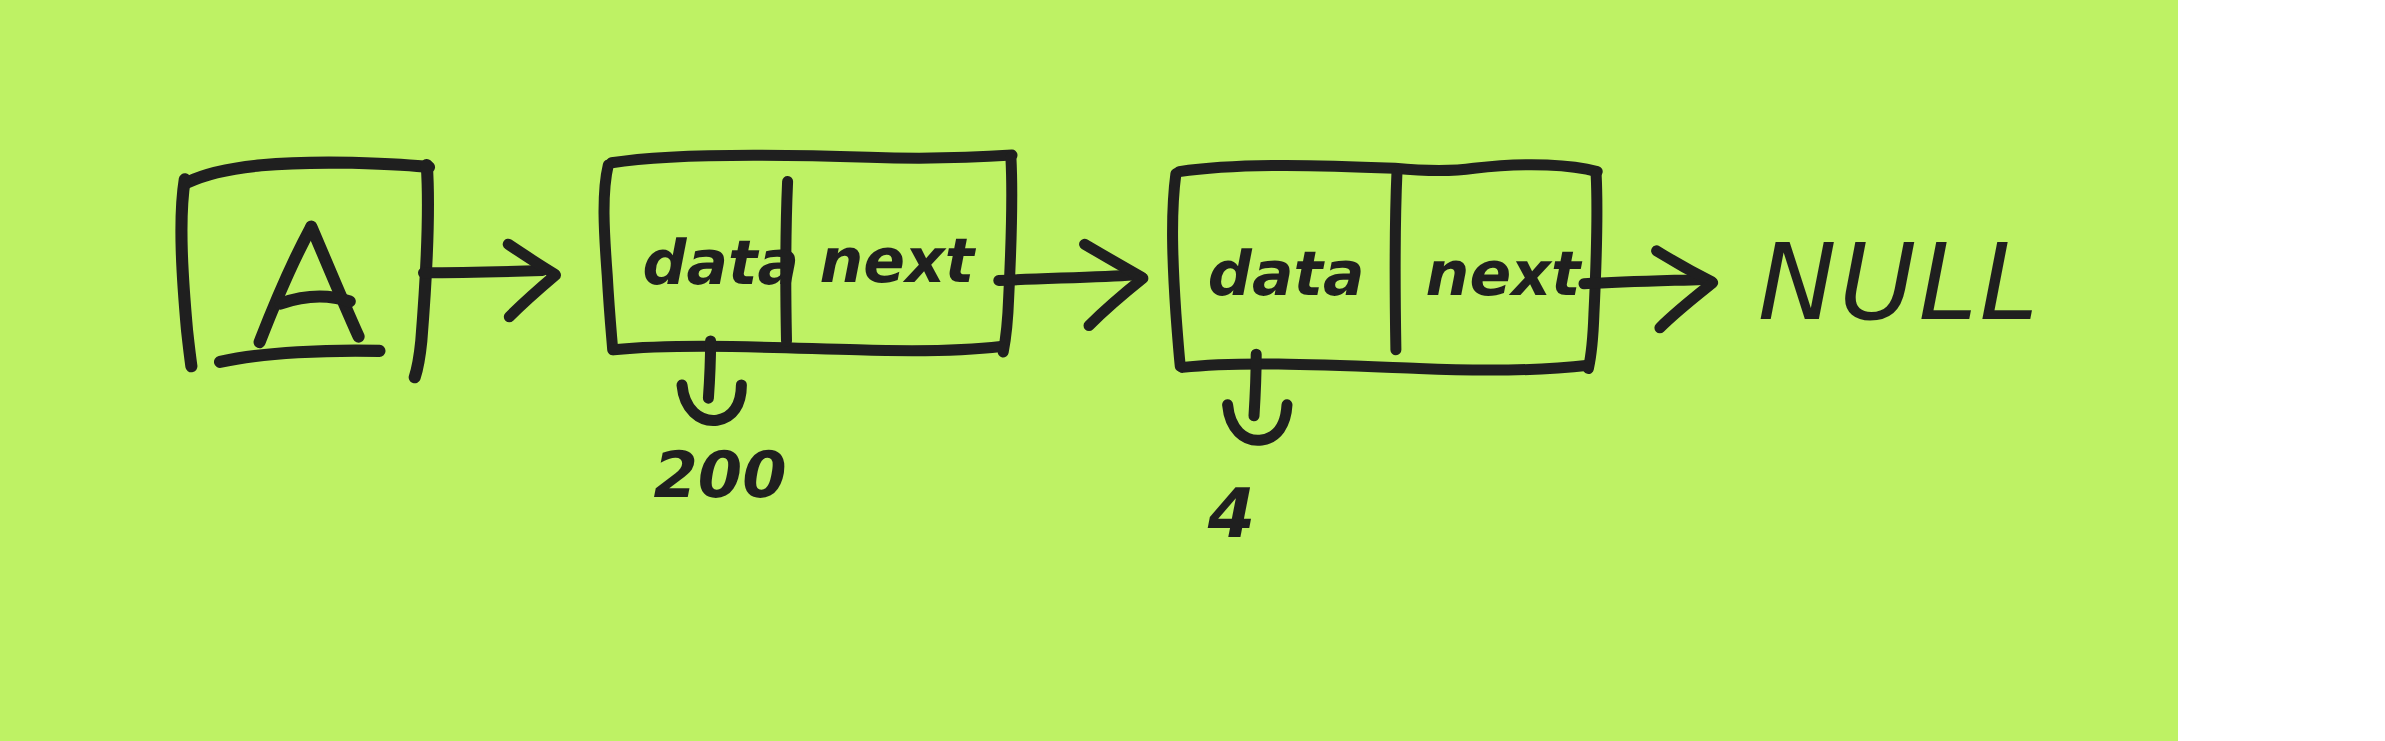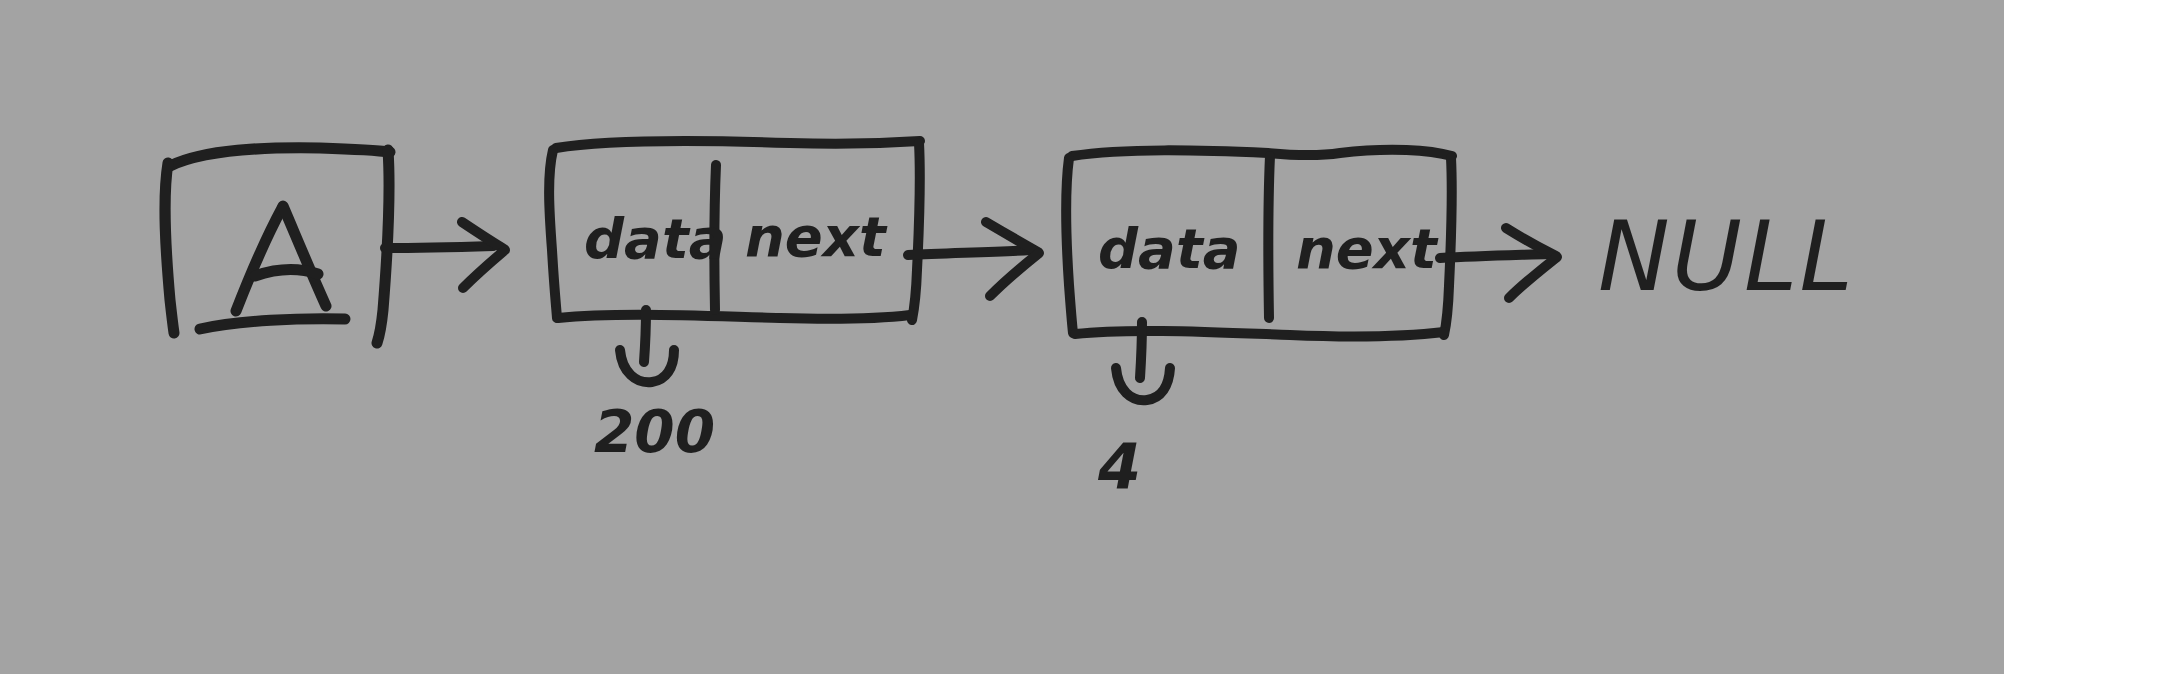--- a/index.html
+++ b/index.html
@@ -2,21 +2,21 @@
 <html><head>
 <meta charset="utf-8">
 <style>
   html,body{margin:0;padding:0;}
   body{
     width:2168px;height:674px;
     background:#ffffff;
     font-family:"DejaVu Sans", sans-serif;
     overflow:hidden;
   }
-  #canvas{position:relative;width:1980px;height:674px;background:#a3a3a3;padding-left:24px;}
+  #canvas{position:relative;width:1980px;height:674px;background:#bef264;}
   #canvas svg{position:absolute;top:0;left:0;width:2168px;height:674px;}
   .hand-text{
     font-family:"DejaVu Sans", sans-serif;
     font-style:italic;
     fill:#1f1f1f;
     font-weight:600;
   }
   .hand-null{
     font-family:"DejaVu Sans", sans-serif;
     font-style:italic;

